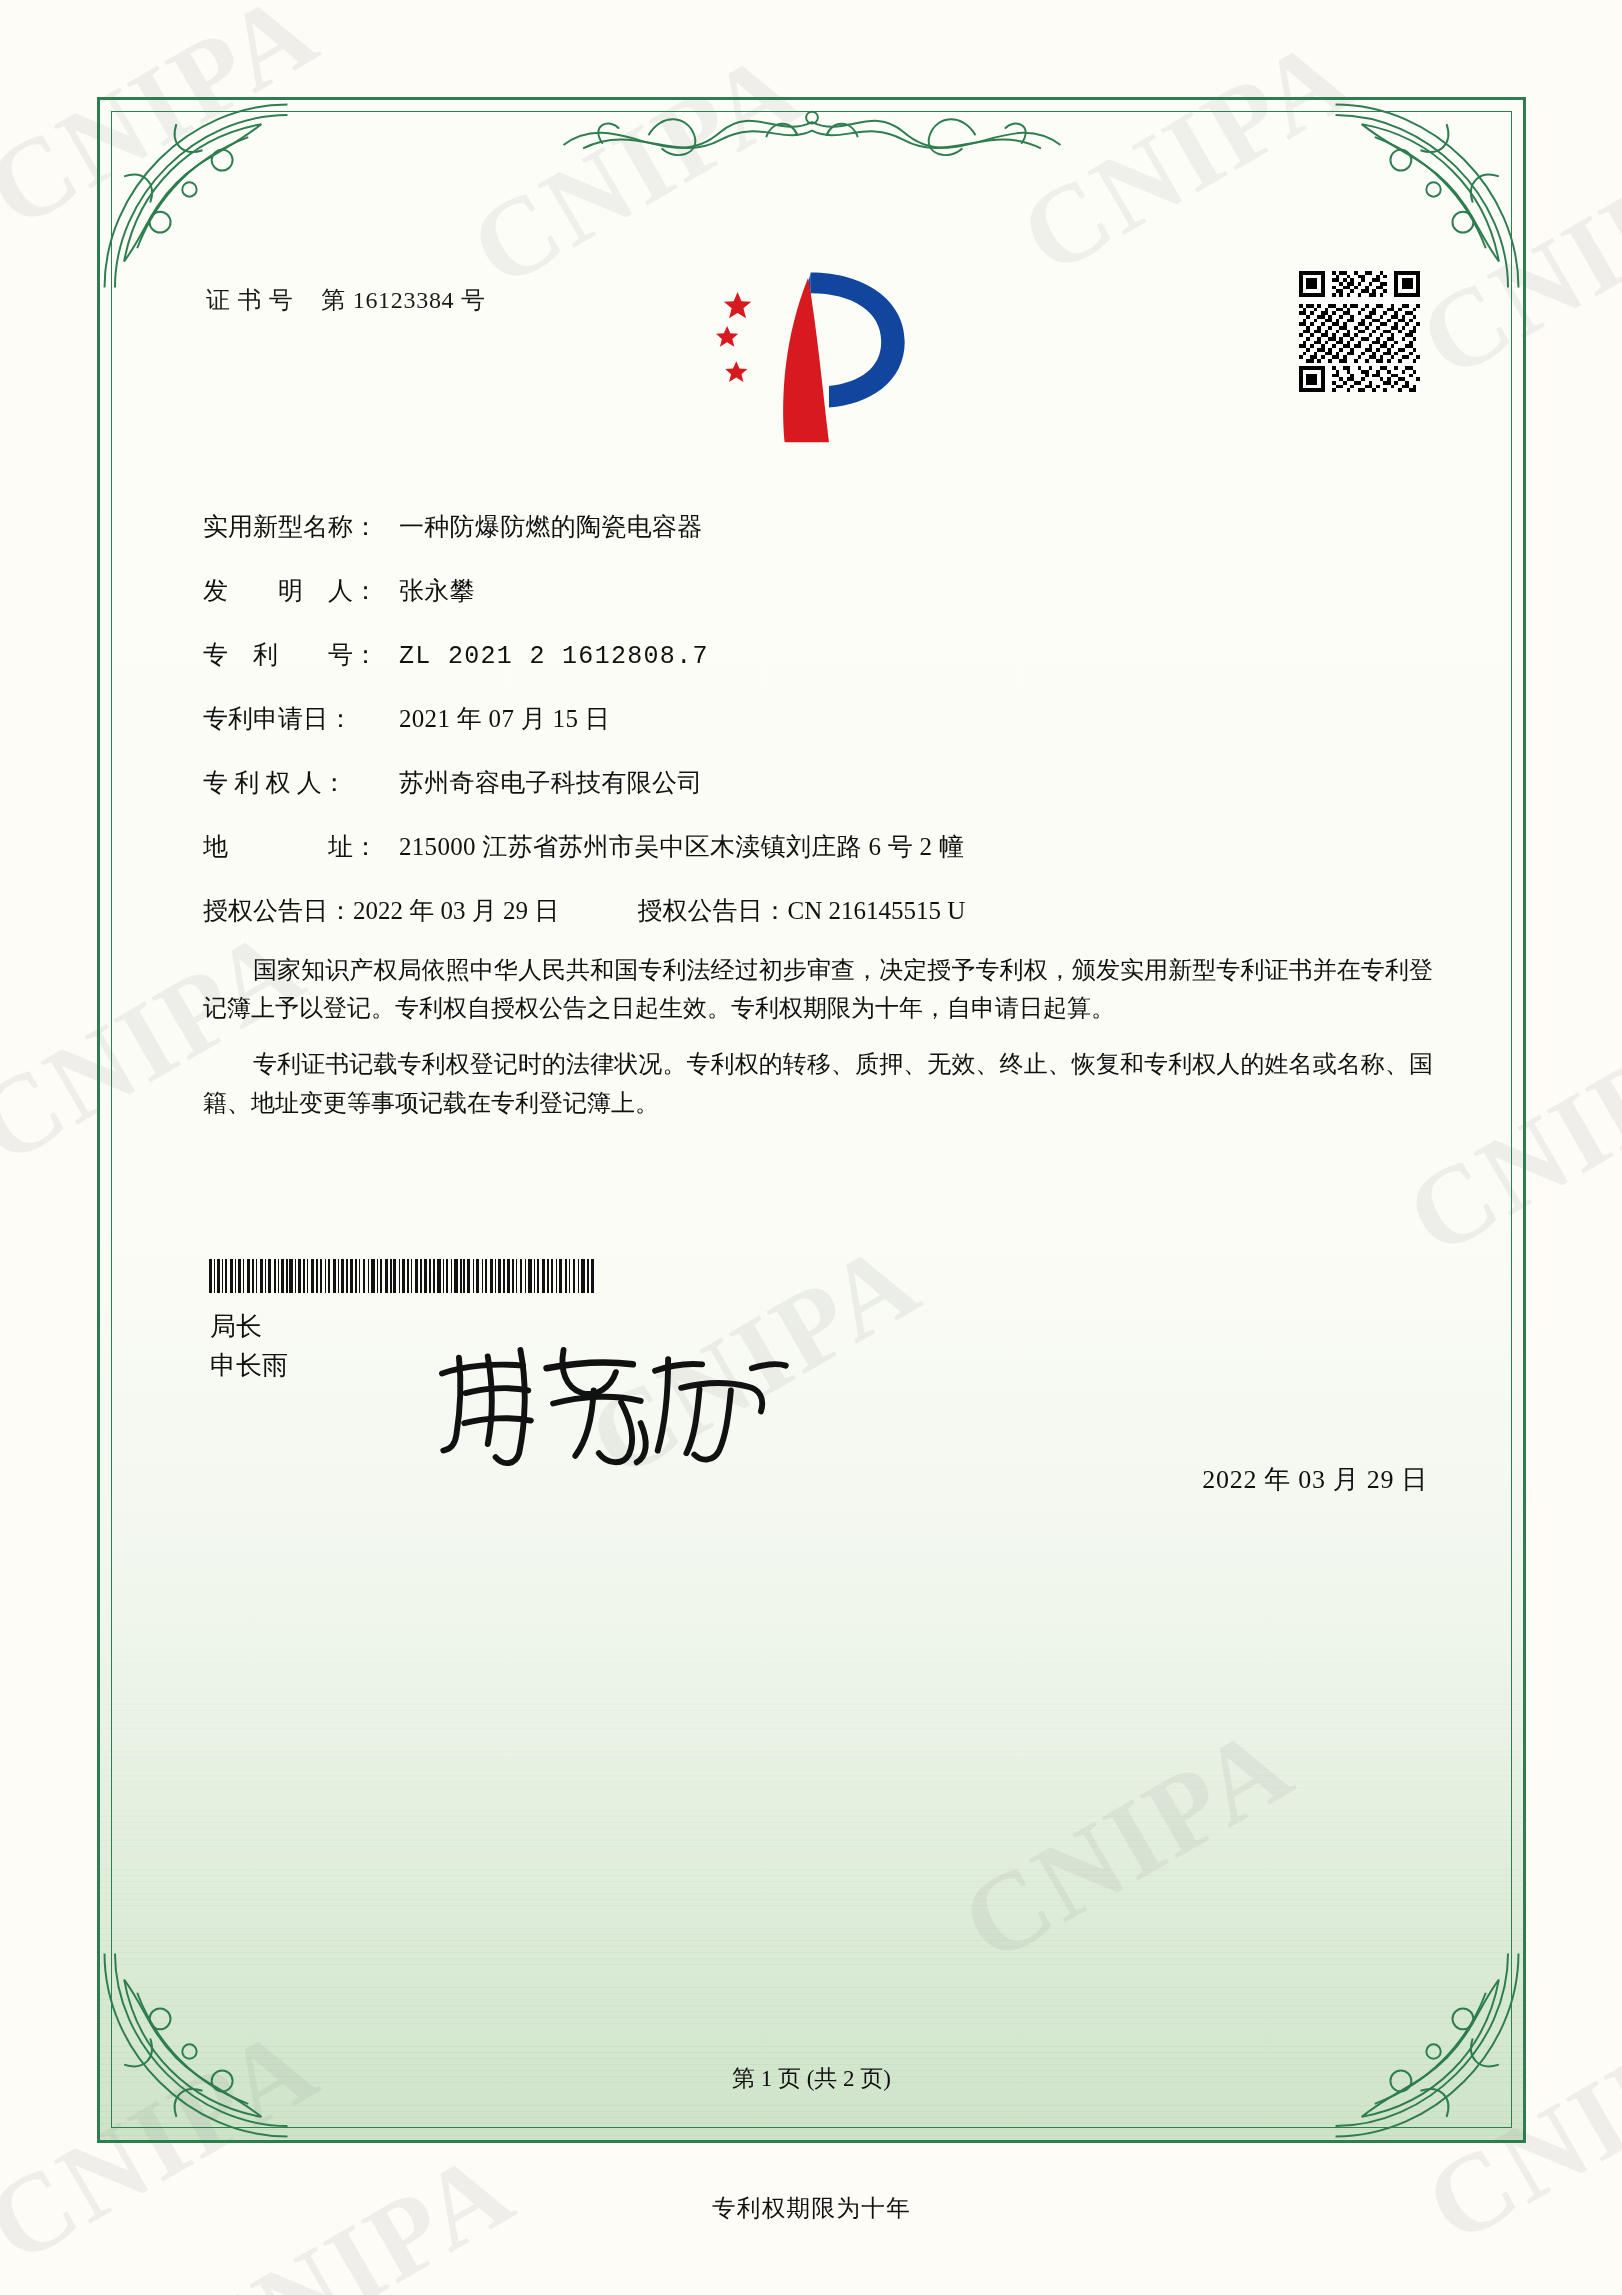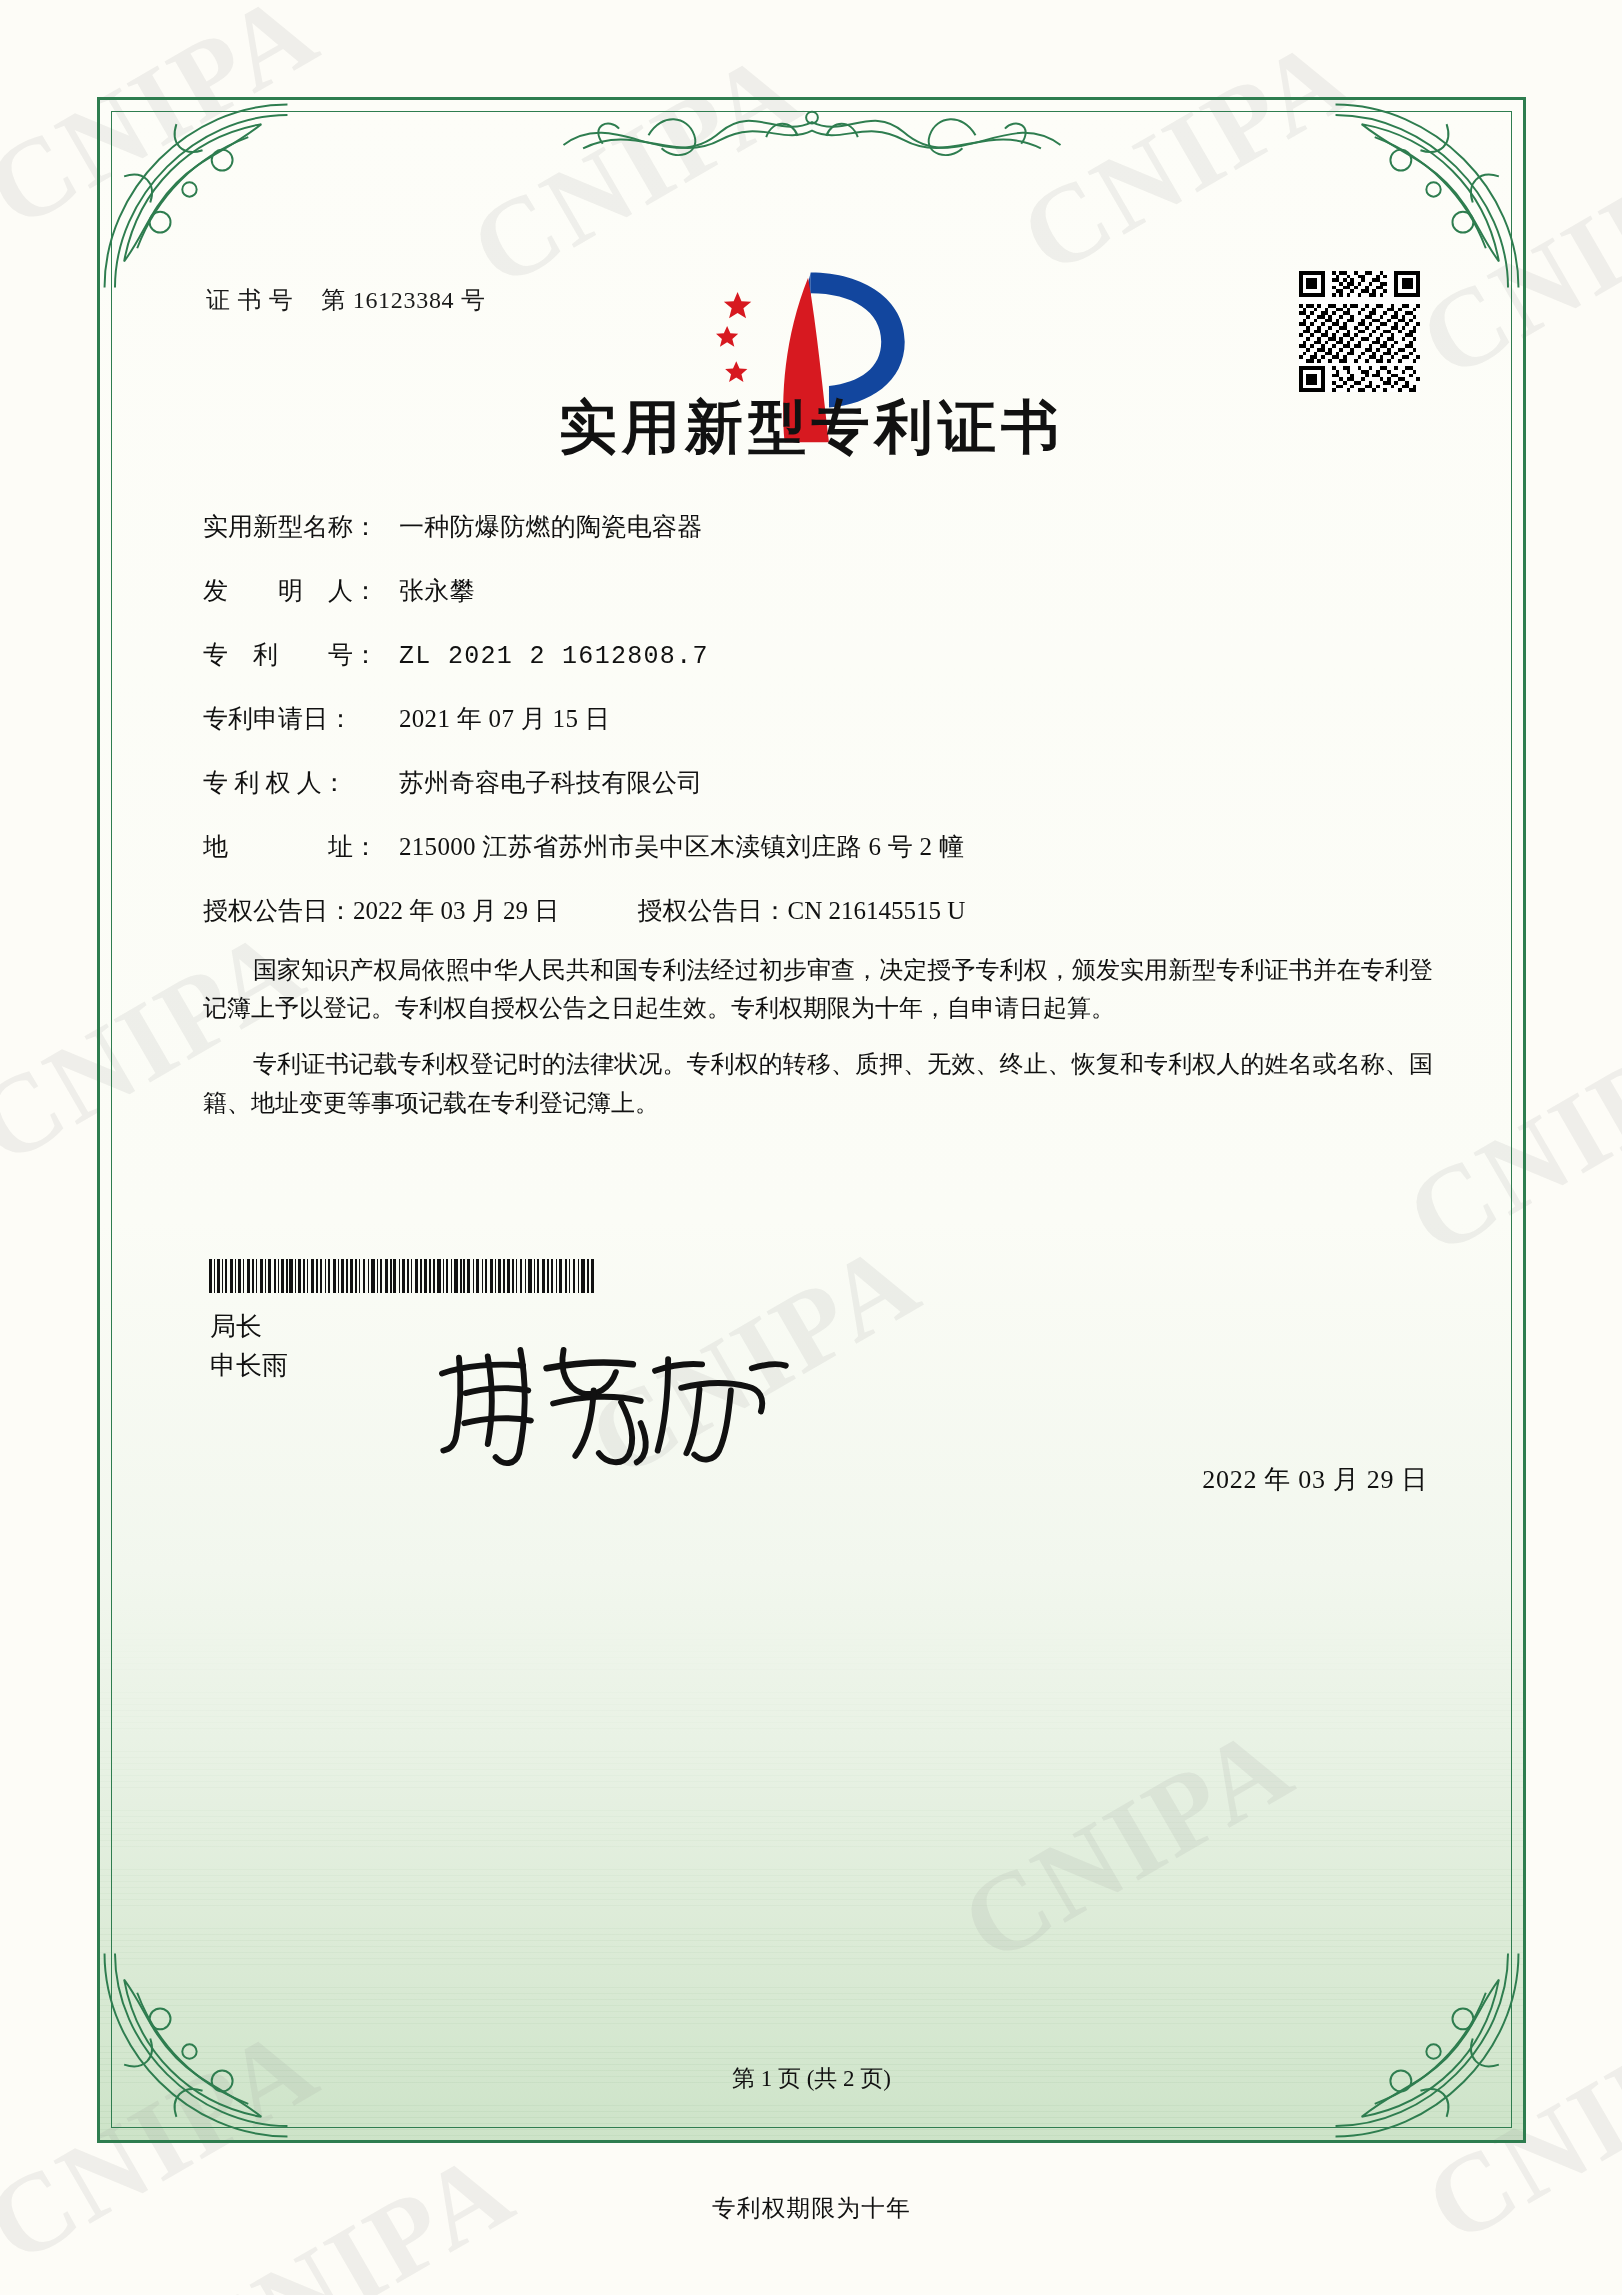--- a/index.html
+++ b/index.html
@@ -581,21 +581,20 @@
 
       <path d="M164,30 C128,120 122,210 128,282 L196,282 C186,200 178,110 164,30 Z" fill="#d71920"></path>
 
       <g fill="#d71920">
         <polygon points="56,52 62,66 77,67 65,77 69,92 56,84 43,92 47,77 35,67 50,66"></polygon>
         <polygon points="40,104 45,115 57,116 48,124 51,136 40,129 29,136 32,124 23,116 35,115"></polygon>
         <polygon points="54,158 59,169 71,170 62,178 65,190 54,183 43,190 46,178 37,170 49,169"></polygon>
       </g>
     </svg>
 
-    <div class="doc-title">实用新型专利证书</div>
 
     <div class="fields">
       <div class="field">
         <span class="flabel">实用新型名称：</span><span class="fvalue">一种防爆防燃的陶瓷电容器</span>
       </div>
       <div class="field">
         <span class="flabel">发　　明　人：</span><span class="fvalue">张永攀</span>
       </div>
       <div class="field">
         <span class="flabel">专　利　　号：</span><span class="fvalue mono-spaced">ZL 2021 2 1612808.7</span>

